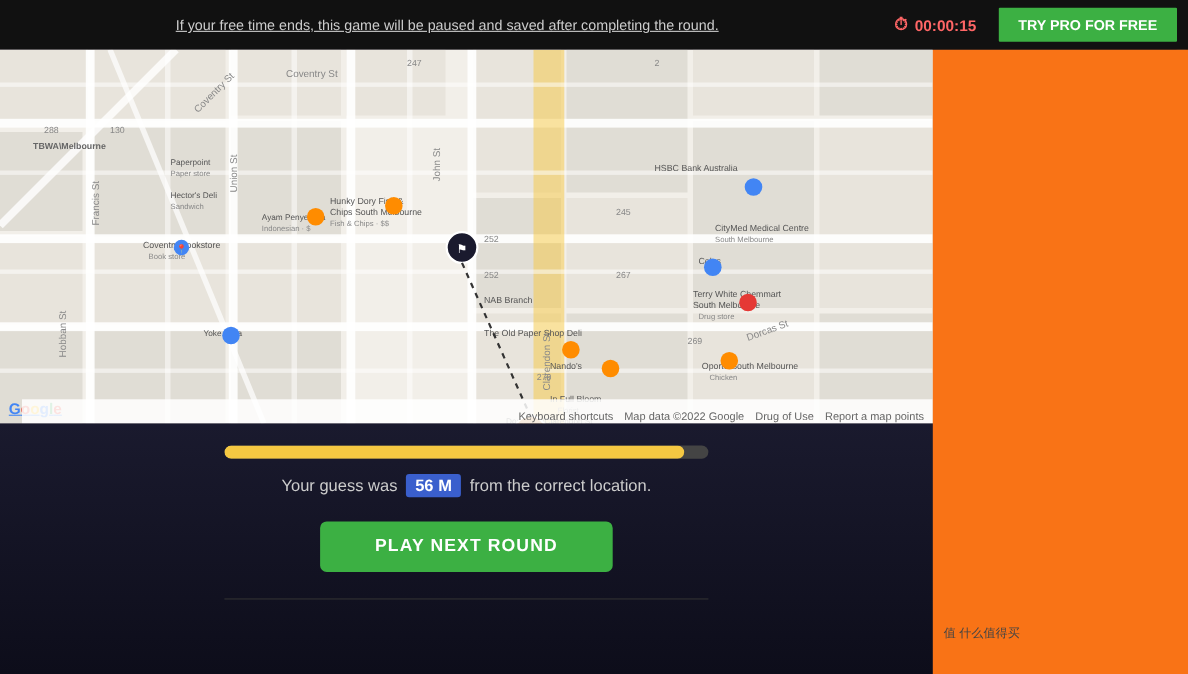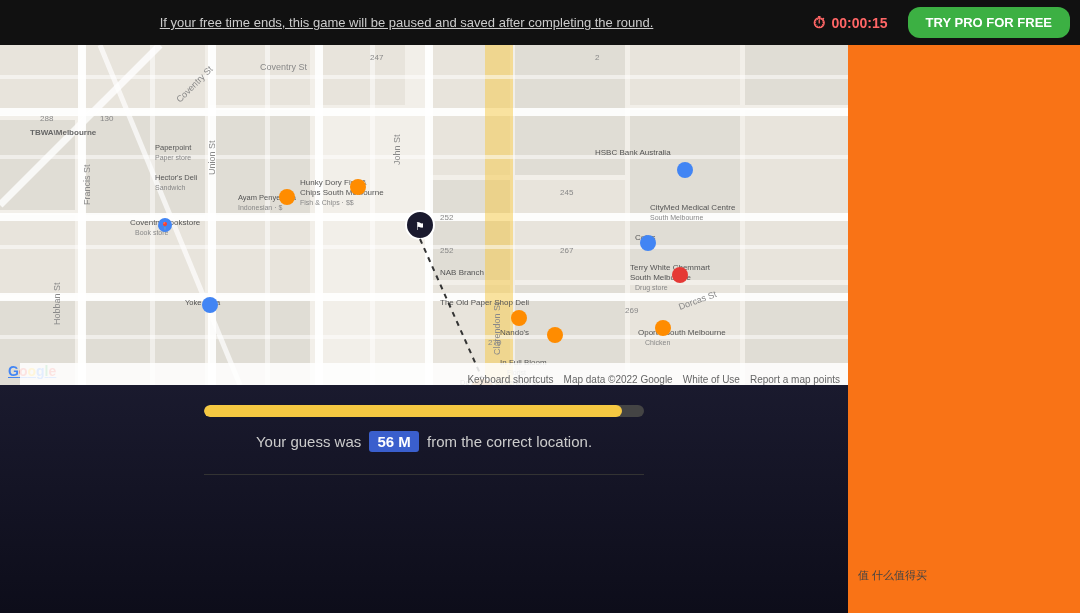--- a/index.html
+++ b/index.html
@@ -40,21 +40,21 @@
     }
     #timer-icon {
       color: #ff6666;
       font-size: 16px;
     }
     #try-pro-btn {
       background: #3cb043;
       color: #fff;
       border: none;
       padding: 8px 18px;
-      border-radius: 12px;
+      border-radius: 1px;
       font-size: 13px;
       font-weight: bold;
       cursor: pointer;
       margin-right: 10px;
       white-space: nowrap;
     }
 
     
     #map-area {
       position: absolute;
@@ -378,21 +378,21 @@
       <text x="440" y="175" font-size="8" fill="#888">252</text>
     </svg>
 
     <div id="google-logo">
       <span>G</span><span>o</span><span>o</span><span>g</span><span>l</span><span>e</span>
     </div>
 
     <div id="map-footer">
       <span>Keyboard shortcuts</span>
       <span>Map data ©2022 Google</span>
-      <span>White of Use</span>
+      <span>Drug of Use</span>
       <span>Report a map points</span>
     </div>
   </div>
 </div>
 
 <div id="scroll-bar">
   <div id="scroll-thumb"></div>
 </div>
 
 <div id="results-panel">
@@ -400,20 +400,21 @@
   <div id="progress-bar-container">
     <div id="progress-bar-fill" style="width: 95%"></div>
   </div>
 
   <div id="guess-info">
     <span>Your guess was</span>
     <span id="guess-distance">56 M</span>
     <span>from the correct location.</span>
   </div>
 
+  <button id="play-next-btn">PLAY NEXT ROUND</button>
 
   <div id="divider"></div>
 
 
 </div>
 
 <div id="right-panel">
   <div id="watermark">值 什么值得买</div>
 </div>
 

